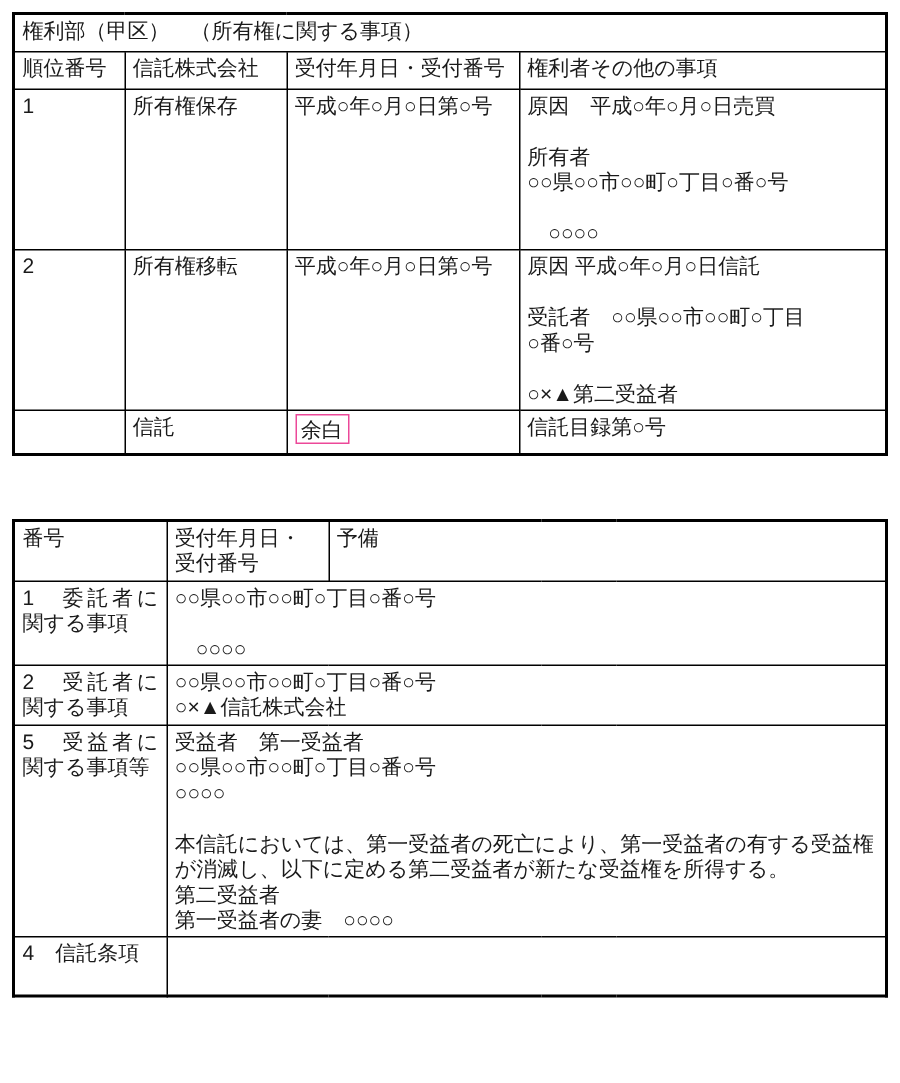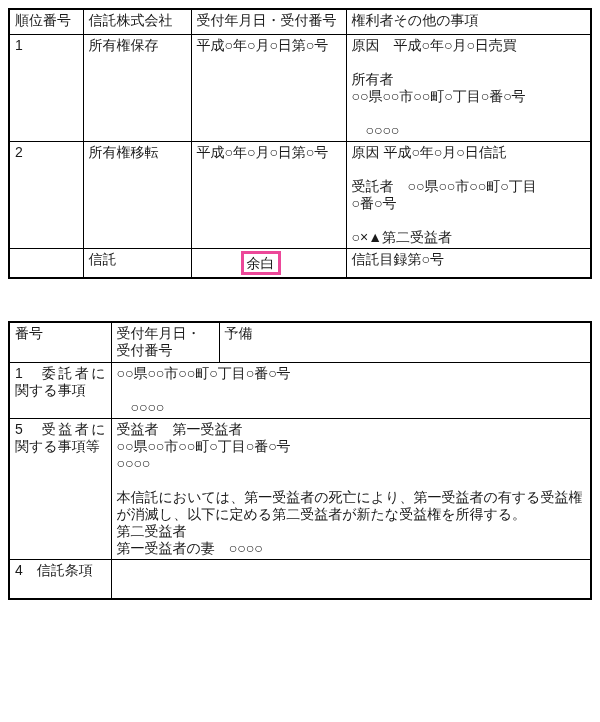--- a/index.html
+++ b/index.html
@@ -33,24 +33,23 @@
     padding: 2px 5px;
     vertical-align: top;
     overflow: hidden;
     box-sizing: border-box;
   }
   td.vm { vertical-align: middle; }
   td.pre { white-space: pre-line; }
   td.justify { text-align: justify; }
   .mgn-box {
     display: inline-block;
-    border: 3px solid #ec4899;
+    border: 1px solid #ec4899;
     padding: 0 3px;
     line-height: 18px;
-    margin-left: 44px;
   }
   .gap { height: 42px; }
   
   tr.r-title { height: 25px; }
   tr.r-head  { height: 25px; }
   tr.r-1     { height: 100px; }
   tr.r-2     { height: 97px; }
   tr.r-3     { height: 30px; padding-left: 30px; }
   
   tr.s-title { height: 25px; }
@@ -67,20 +66,23 @@
 <div class="page">
 
   <table class="doc">
     <colgroup>
       <col style="width:74px">
       <col style="width:108px">
       <col style="width:155px">
       <col>
     </colgroup>
     <tbody>
+        <tr class="r-title">
+      <td colspan="4" class="vm">権利部（甲区）　（所有権に関する事項）</td>
+    </tr>
     <tr class="r-head">
       <td class="vm">順位番号</td>
       <td class="vm">信託株式会社</td>
       <td class="vm">受付年月日・受付番号</td>
       <td class="vm">権利者その他の事項</td>
     </tr>
     <tr class="r-1">
       <td>1</td>
       <td>所有権保存</td>
       <td>平成○年○月○日第○号</td>
@@ -128,20 +130,25 @@
       <td class="vm">番号</td>
       <td class="vm">受付年月日・受付番号</td>
       <td colspan="3" class="vm">予備</td>
     </tr>
     <tr class="s-i1">
       <td class="justify">1　委託者に関する事項</td>
       <td colspan="4" class="pre">○○県○○市○○町○丁目○番○号
 
 　○○○○</td>
     </tr>
+    <tr class="s-i2">
+      <td class="justify">2　受託者に関する事項</td>
+      <td colspan="4" class="pre">○○県○○市○○町○丁目○番○号
+○×▲信託株式会社</td>
+    </tr>
     <tr class="s-i3">
       <td class="justify">5　受益者に関する事項等</td>
       <td colspan="4" class="pre">受益者　第一受益者
 ○○県○○市○○町○丁目○番○号
 ○○○○
 
 本信託においては、第一受益者の死亡により、第一受益者の有する受益権が消滅し、以下に定める第二受益者が新たな受益権を所得する。
 第二受益者
 第一受益者の妻　○○○○</td>
     </tr>

